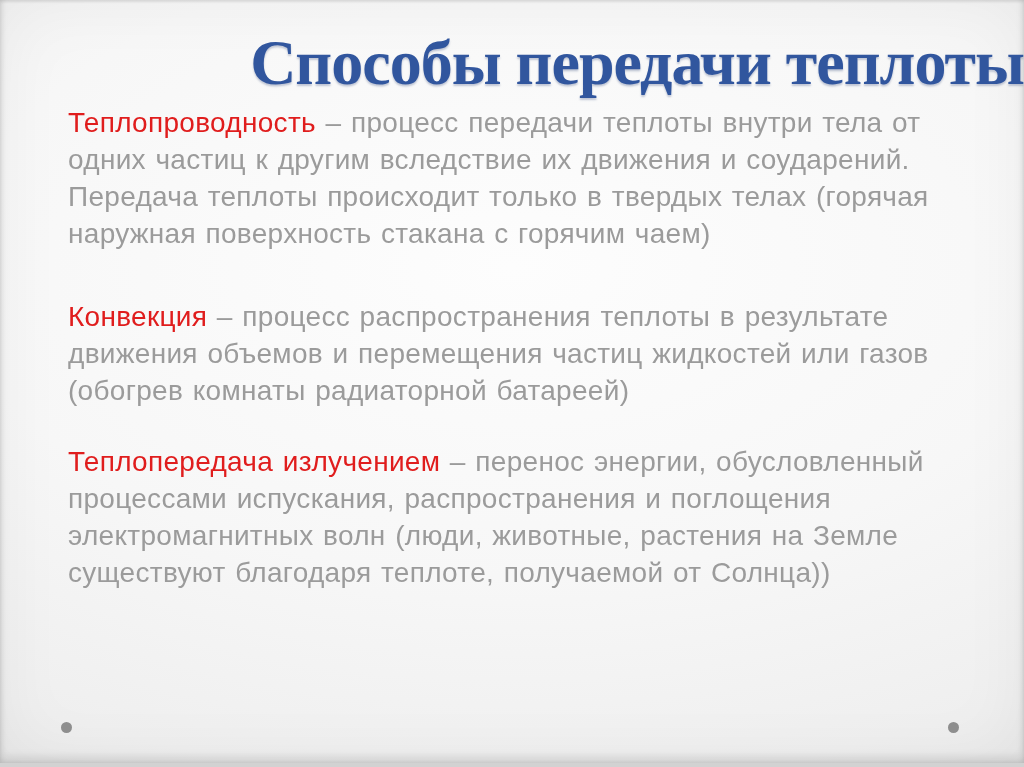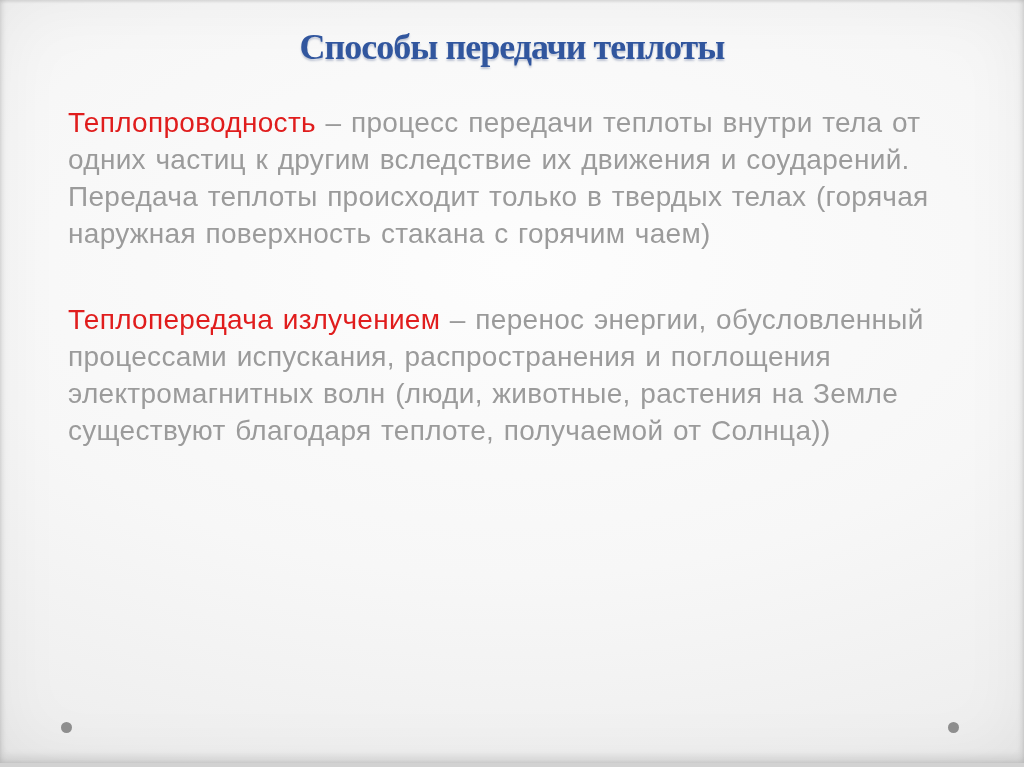--- a/index.html
+++ b/index.html
@@ -24,45 +24,45 @@
       inset 0 -6px 8px rgba(0,0,0,0.10);
     border-bottom: 4px solid #d2d2d2;
     box-sizing: border-box;
     font-family: "Liberation Sans", "DejaVu Sans", sans-serif;
   }
   .slide-title {
     position: absolute;
     top: 26px;
     left: 0;
     width: 100%;
-    text-align: center;
+    text-align: right;
     font-family: "Liberation Serif", "DejaVu Serif", serif;
     font-weight: bold;
-    font-size: 36px;
+    font-size: 64px;
     letter-spacing: -1px;
     color: var(--color-title, #31569E);
     text-shadow: 0 2px 2px rgba(60, 80, 130, 0.30);
     margin: 0;
   }
   .content {
     position: absolute;
     left: 68px;
     top: 104px;
     width: 912px;
   }
   .content p {
     margin: 0;
     font-size: 28px;
     line-height: 37px;
     letter-spacing: 0.3px;
     word-spacing: 1.5px;
     color: var(--color-body, #9B9B9B);
   }
   .content p + p.gap-1 { margin-top: 46px; }
-  .content p + p.gap-2 { margin-top: 49px; }
+  .content p + p.gap-2 { margin-top: 34px; }
   .term {
     color: var(--color-term, #E01D1D);
   }
   .dot {
     position: absolute;
     width: 11px;
     height: 11px;
     border-radius: 50%;
     background: var(--color-dot, #8E8E8E);
     bottom: 30px;
@@ -76,20 +76,23 @@
 <div class="slide">
 
   <h1 class="slide-title">Способы передачи теплоты</h1>
 
   <div class="content">
 
     <p>
       <span class="term">Теплопроводность</span><span> –  процесс передачи теплоты внутри тела от одних частиц к другим вследствие их движения и соударений. Передача теплоты происходит только в твердых телах (горячая наружная поверхность стакана с горячим чаем)</span>
     </p>
 
+    <p class="gap-1">
+      <span class="term">Конвекция</span><span> – процесс распространения теплоты в результате движения объемов и перемещения частиц жидкостей или газов (обогрев комнаты радиаторной батареей)</span>
+    </p>
 
     <p class="gap-2">
       <span class="term">Теплопередача излучением</span><span> – перенос энергии, обусловленный процессами испускания, распространения и поглощения электромагнитных волн (люди, животные, растения на Земле существуют благодаря теплоте, получаемой от Солнца))</span>
     </p>
 
   </div>
 
   <div class="dot dot-left"></div>
   <div class="dot dot-right"></div>
 

